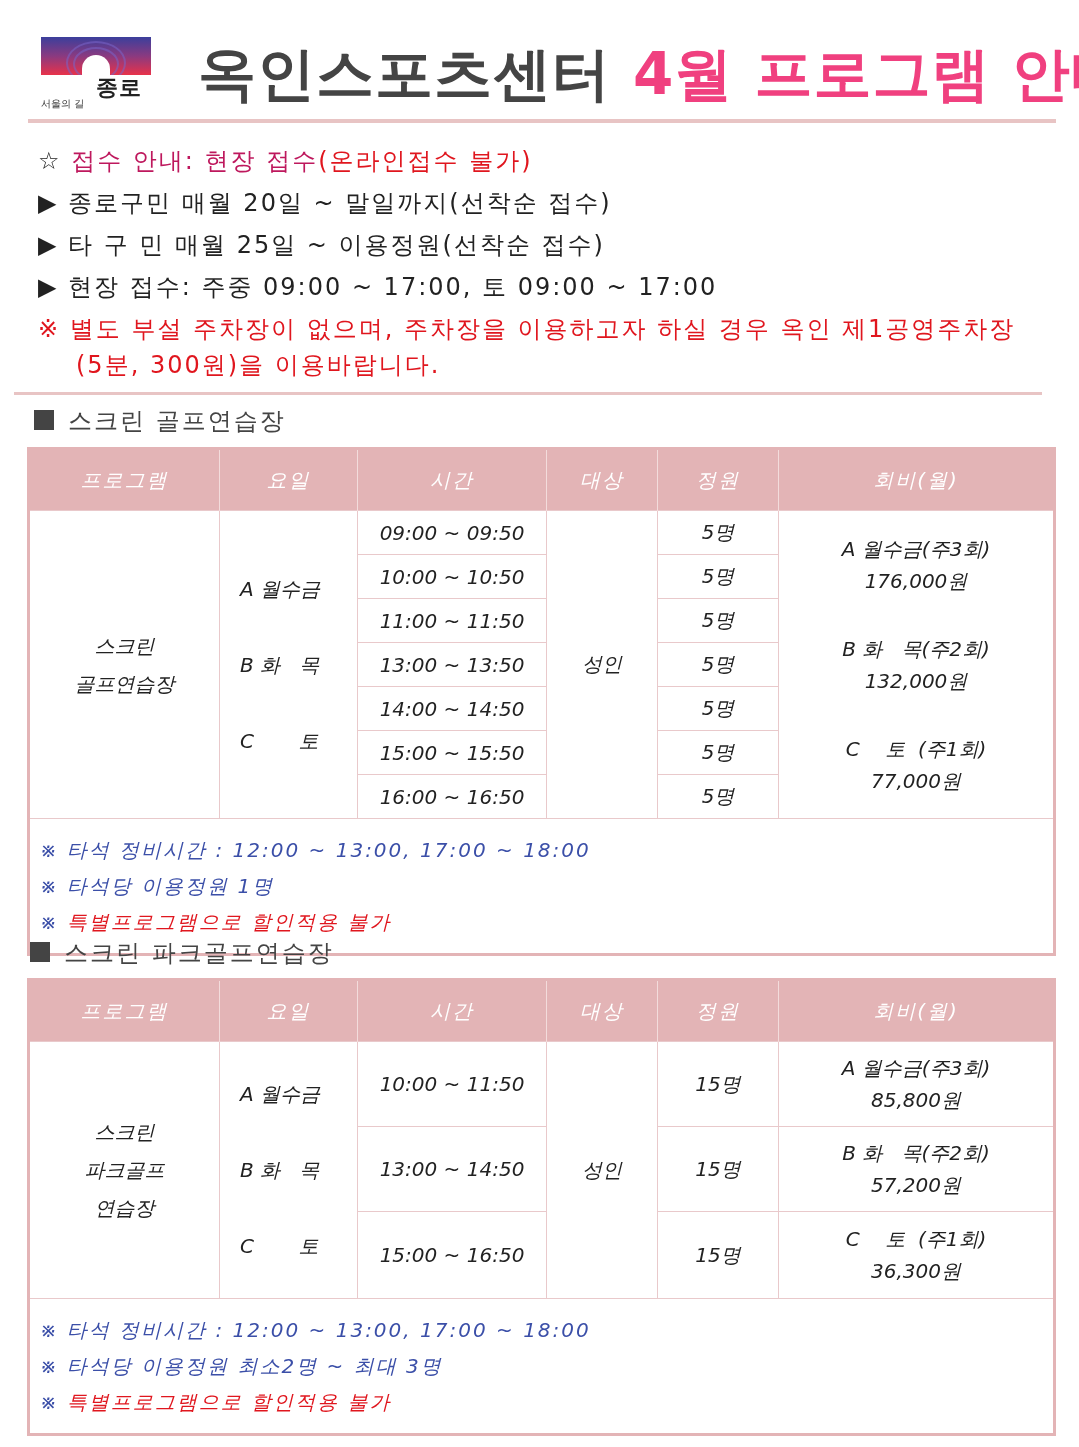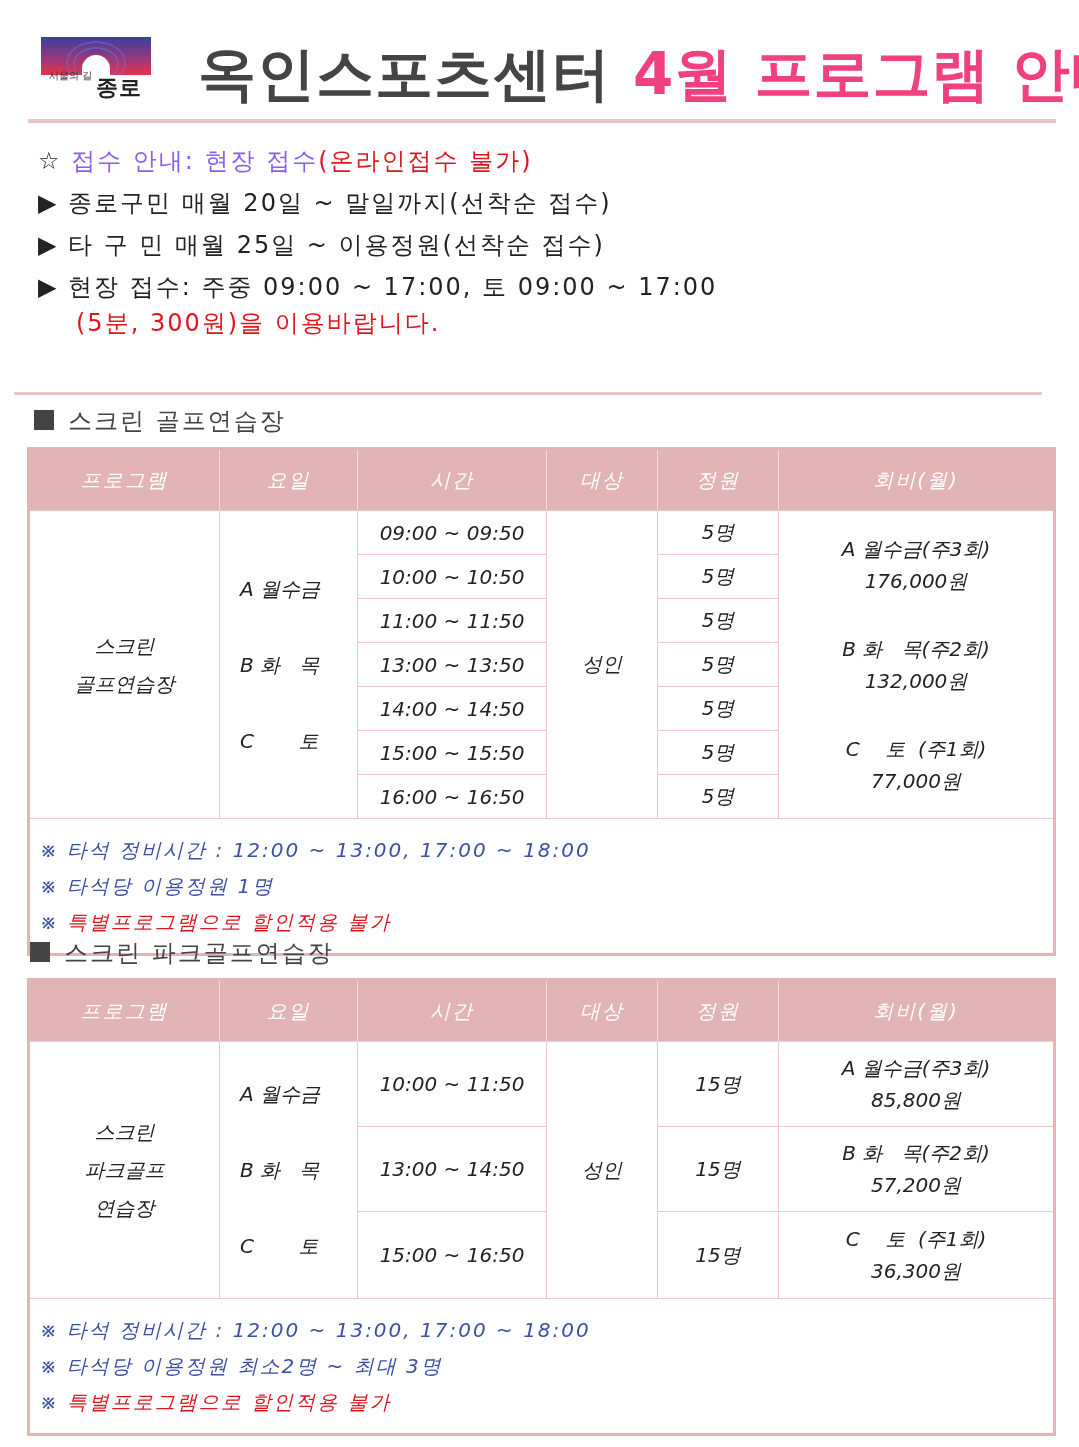--- a/index.html
+++ b/index.html
@@ -11,32 +11,32 @@
   .logo-bar {
     position: absolute; left: 0; top: 0; width: 110px; height: 38px;
     background: linear-gradient(180deg, #3b3f9c 0%, #8a3a80 50%, #e8324a 100%);
     overflow: hidden;
   }
   .logo-arch {
     position: absolute; left: 41px; top: 18px; width: 28px; height: 30px;
     background: #fff; border-radius: 14px 14px 0 0;
   }
   .logo-ring { position: absolute; border: 2px solid rgba(120,100,200,0.55); border-radius: 50%; }
-  .logo-small { position: absolute; left: 0; top: 32px; font-size: 10px; color: #333; margin-left: 8px; }
+  .logo-small { position: absolute; left: 0; top: 60px; font-size: 10px; color: #333; }
   .logo-big { position: absolute; left: 55px; top: 36px; font-size: 22px; font-weight: bold; color: #222; letter-spacing: 1px; }
 
   .title { position: absolute; left: 198px; top: 36px; font-size: 58px; font-weight: bold; white-space: nowrap; letter-spacing: 1px; }
   .title-main { color: #444; }
   .title-accent { color: #f0407f; margin-left: 22px; }
 
   .rule { position: absolute; height: 4px; background: #e8c4c4; }
 
   .info { position: absolute; left: 38px; top: 140px; font-size: 24px; line-height: 42px; }
   .info .line { white-space: nowrap; letter-spacing: 2px; }
-  .c-blue { color: #8b5cf6; }
+  .c-blue { color: #be185d; }
   .c-red { color: #e0161e; }
   .c-dark { color: #222; }
   .indent { padding-left: 38px; line-height: 30px; }
 
   .section-title { position: absolute; font-size: 24px; color: #444; letter-spacing: 2px; white-space: nowrap; }
   .square { display: inline-block; width: 20px; height: 20px; background: #444; margin-right: 14px; vertical-align: -1px; }
 
   table.prog { position: absolute; left: 27px; border-collapse: collapse; table-layout: fixed; width: 1026px; font-style: italic; }
   table.prog th {
     background: #e3b4b6; color: #fff; font-weight: normal; font-size: 20px;
@@ -83,20 +83,24 @@
     <span>▶</span>
     <span>종로구민 매월 20일 ~ 말일까지(선착순 접수)</span>
   </div>
   <div class="line c-dark">
     <span>▶</span>
     <span>타 구 민 매월 25일 ~ 이용정원(선착순 접수)</span>
   </div>
   <div class="line c-dark">
     <span>▶</span>
     <span>현장 접수: 주중 09:00 ~ 17:00, 토 09:00 ~ 17:00</span>
+  </div>
+  <div class="line c-red">
+    <span>※</span>
+    <span>별도 부설 주차장이 없으며, 주차장을 이용하고자 하실 경우 옥인 제1공영주차장</span>
   </div>
   <div class="line c-red indent">(5분, 300원)을 이용바랍니다.</div>
 </div>
 
 <div class="rule" style="left:14px; top:392px; width:1028px; height:3px;"></div>
 
 <div class="section-title" style="left:34px; top:405px;">
   <span class="square"></span><span>스크린 골프연습장</span>
 </div>
 

